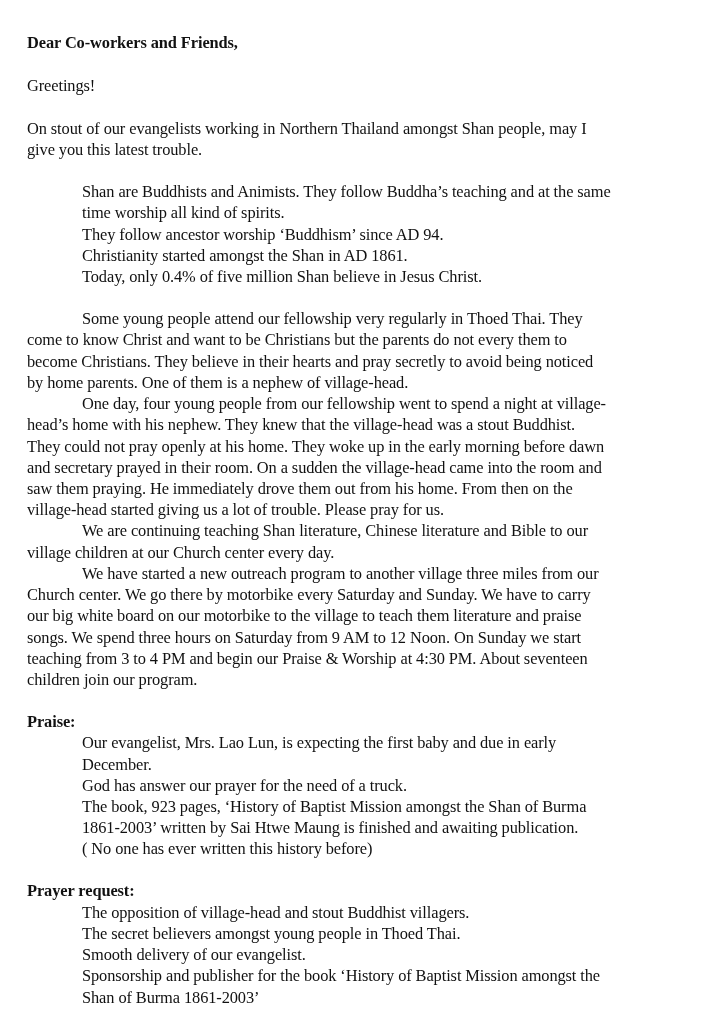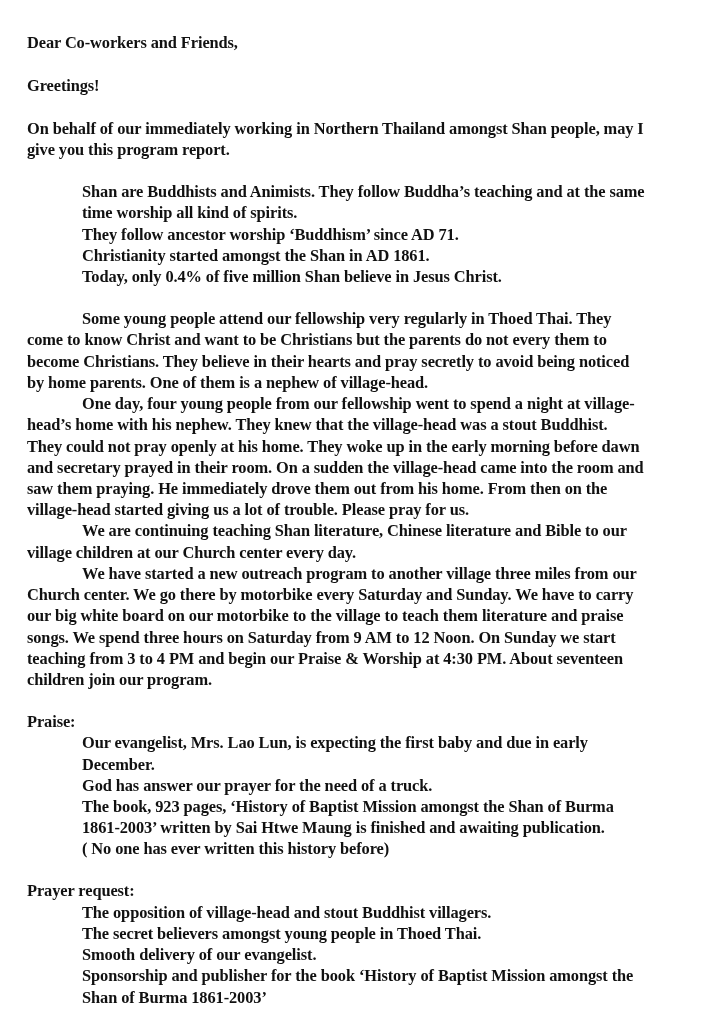--- a/index.html
+++ b/index.html
@@ -23,44 +23,43 @@
       width: 701px;
       height: 1024px;
       margin-top: 8px;
     }
     .line {
       position: absolute;
       white-space: nowrap;
       line-height: 20px;
       height: 21px;
       letter-spacing: -0.1px;
-      font-weight: bold;
     }
     .bold { font-weight: bold; }
     .l0 { left: 27px; }
     .l1 { left: 82px; }
   </style>
 </head>
 <body>
 
 <div class="page">
 
   <div class="line l0 bold" style="top:17px">Dear Co-workers and Friends,</div>
 
   <div class="line l0" style="top:60px">Greetings!</div>
 
   <div>
-    <div class="line l0" style="top:103px">On behalf of our immediately working in Northern Thailand amongst Shan people, may I</div>
-    <div class="line l0" style="top:124px">give you this program report.</div>
+    <div class="line l0" style="top:103px">On stout of our evangelists working in Northern Thailand amongst Shan people, may I</div>
+    <div class="line l0" style="top:124px">give you this latest trouble.</div>
   </div>
 
   <div>
     <div class="line l1" style="top:166px">Shan are Buddhists and Animists. They follow Buddha’s teaching and at the same</div>
     <div class="line l1" style="top:187px">time worship all kind of spirits.</div>
-    <div class="line l1" style="top:209px">They follow ancestor worship ‘Buddhism’ since AD 71.</div>
+    <div class="line l1" style="top:209px">They follow ancestor worship ‘Buddhism’ since AD 94.</div>
     <div class="line l1" style="top:230px">Christianity started amongst the Shan in AD 1861.</div>
     <div class="line l1" style="top:251px">Today, only 0.4% of five million Shan believe in Jesus Christ.</div>
   </div>
 
   <div>
     <div class="line l1" style="top:293px">Some young people attend our fellowship very regularly in Thoed Thai. They</div>
     <div class="line l0" style="top:314px">come to know Christ and want to be Christians but the parents do not every them to</div>
     <div class="line l0" style="top:336px">become Christians. They believe in their hearts and pray secretly to avoid being noticed</div>
     <div class="line l0" style="top:357px">by home parents. One of them is a nephew of village-head.</div>
   </div>

